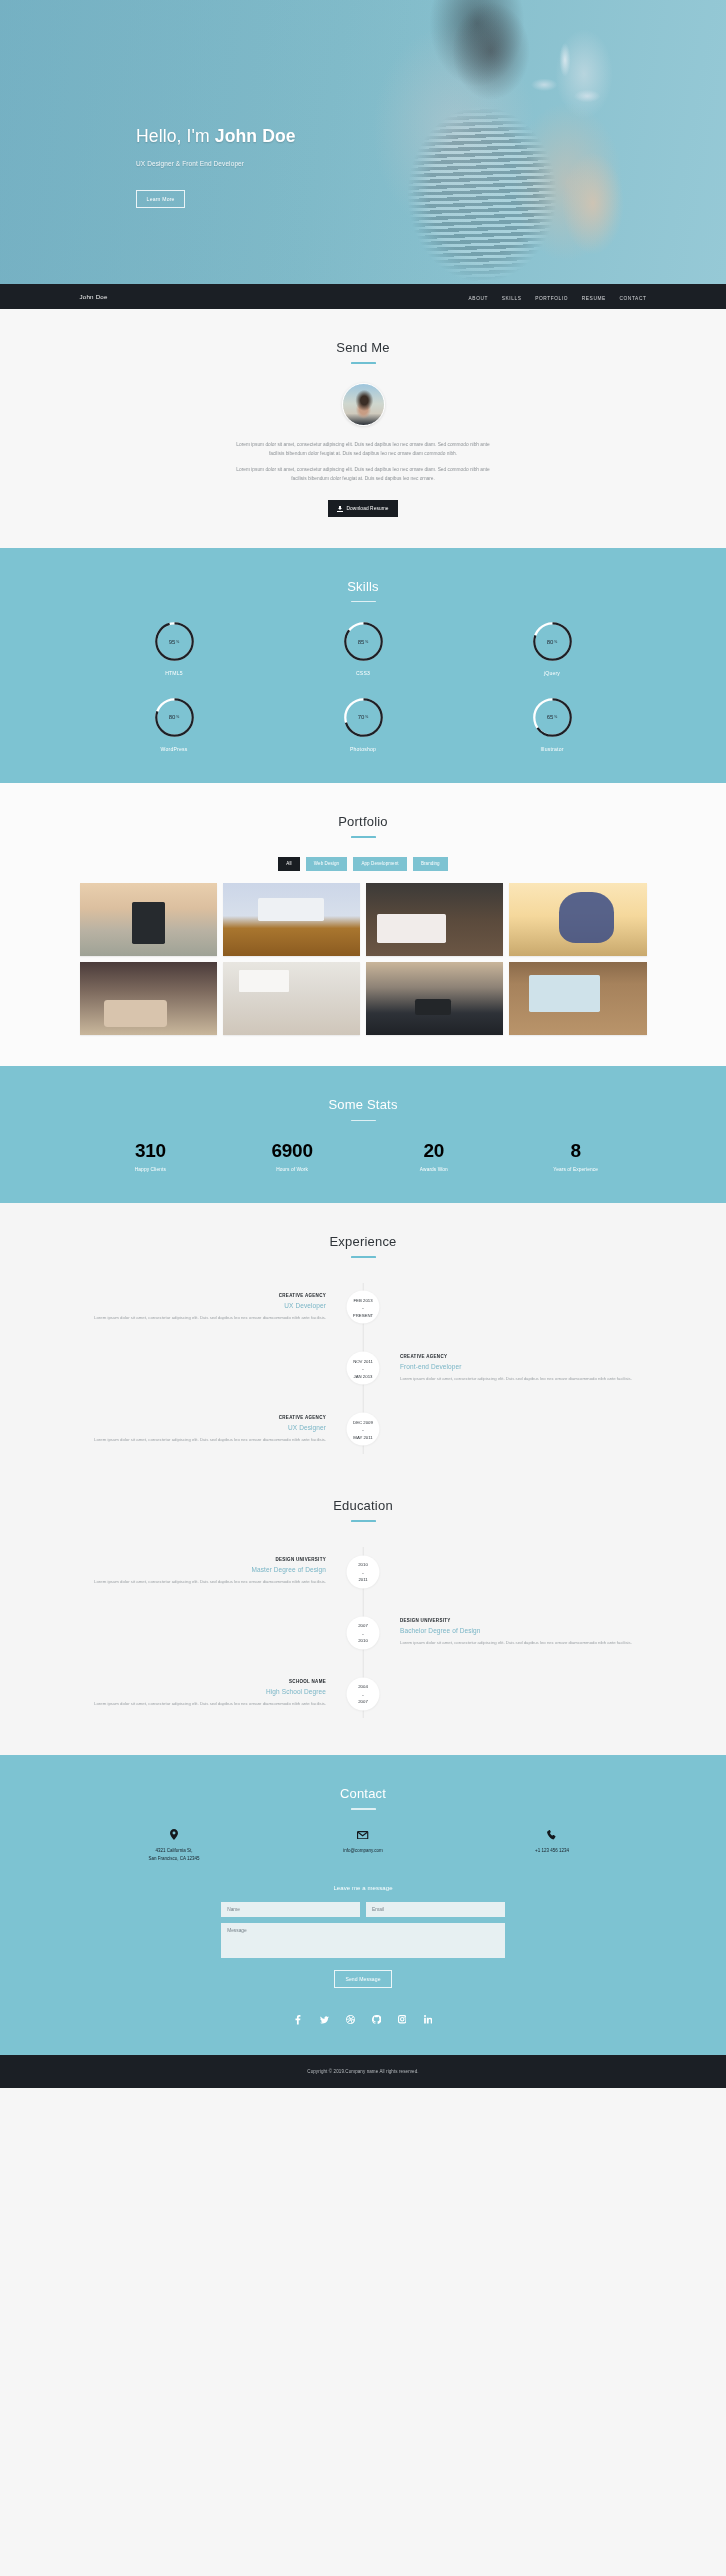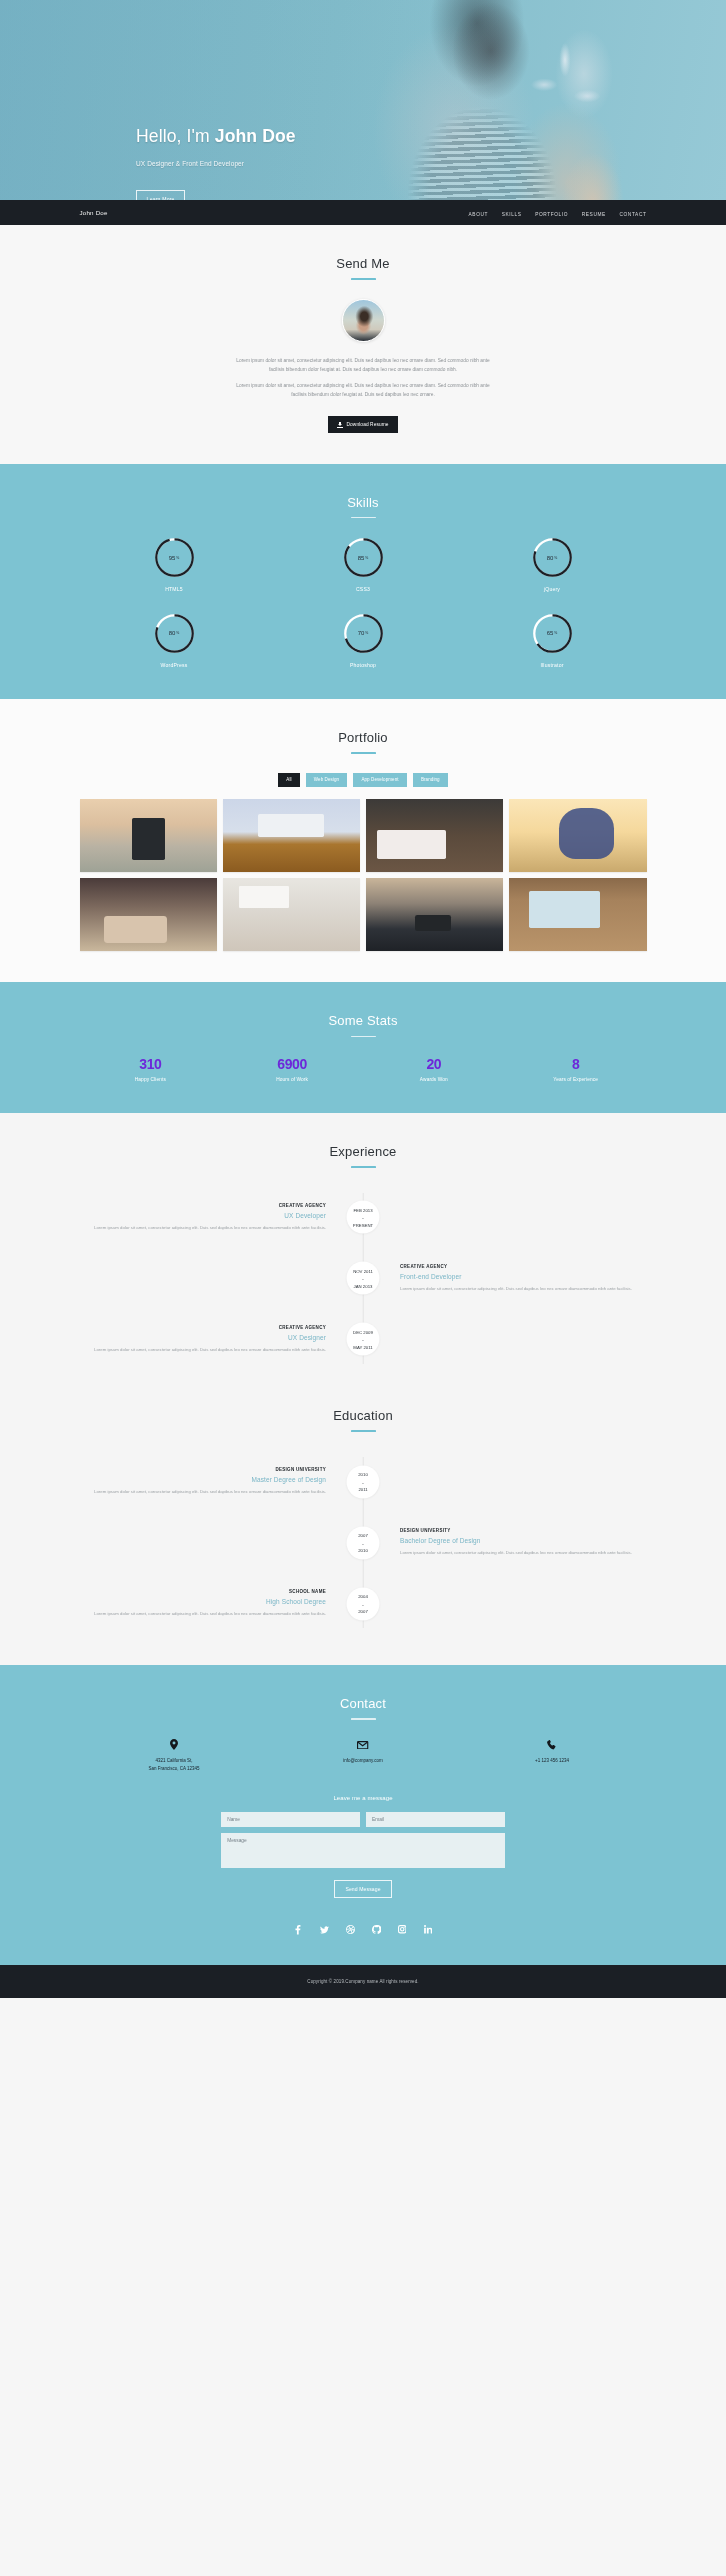--- a/index.html
+++ b/index.html
@@ -7,21 +7,21 @@
   body {
     font-family: "Liberation Sans", sans-serif;
     background: #f6f6f6;
     color: #2b2f33;
     -webkit-font-smoothing: antialiased;
   }
 
   
   .hero {
     position: relative;
-    height: 200px;
+    height: 284px;
     overflow: hidden;
     background: linear-gradient(110deg, #74b3c4 0%, #7cbccb 30%, #8dc7d4 60%, #a9d6df 100%);
   }
   .hero-photo {
     position: absolute; inset: 0;
     background:
       radial-gradient(ellipse 68px 91px at 477px 23px, rgba(40,45,50,.55), rgba(40,45,50,0) 70%),
       radial-gradient(ellipse 113px 147px at 454px 130px, rgba(190,200,205,.55), rgba(190,200,205,0) 72%),
       radial-gradient(ellipse 79px 113px at 567px 182px, rgba(215,190,170,.55), rgba(215,190,170,0) 70%),
       radial-gradient(ellipse 40px 62px at 584px 74px, rgba(225,230,235,.5), rgba(225,230,235,0) 72%),
@@ -171,21 +171,21 @@
   .p6 { background: linear-gradient(180deg,#e8e6e1 0%,#ddd9d2 40%,#cfc6ba 100%); }
   .p6::after { content:""; position:absolute; left:12%; top:10%; width:36%; height:30%; border-radius:1.1px; background:#f7f6f4; }
   .p7 { background: linear-gradient(180deg,#c9b59a 0%,#8d8276 35%,#2e3238 70%,#1f2227 100%); }
   .p7::after { content:""; position:absolute; left:36%; top:50%; width:26%; height:22%; border-radius:2.3px; background:#232629; }
   .p8 { background: linear-gradient(180deg,#8a6a4a 0%,#a6825c 30%,#b9946a 100%); }
   .p8::after { content:""; position:absolute; left:14%; top:18%; width:52%; height:50%; border-radius:1.7px; background:#cfe2ea; }
 
   
   .stats-grid { display: grid; grid-template-columns: repeat(4, 1fr); margin-top: 14.7px; }
   .stat { text-align: center; }
-  .stat-num { font-size: 14px; font-weight: 700; color: #6d28d9; letter-spacing: -0.3px; }
+  .stat-num { font-size: 19px; font-weight: 700; color: #000000; letter-spacing: -0.3px; }
   .stat-label { margin-top: 5.1px; font-size: 4.8px; color: #ffffff; letter-spacing: 0.1px; }
 
   
   .timeline { position: relative; margin-top: 11.3px; }
   .timeline::before {
     content: ""; position: absolute; left: 50%; top: 5.7px; bottom: 5.7px; width: 0.6px;
     background: #e3e3e3; transform: translateX(-0.3px);
   }
   .tl-row { position: relative; display: flex; align-items: center; min-height: 61px; }
   .tl-side { width: 50%; }

